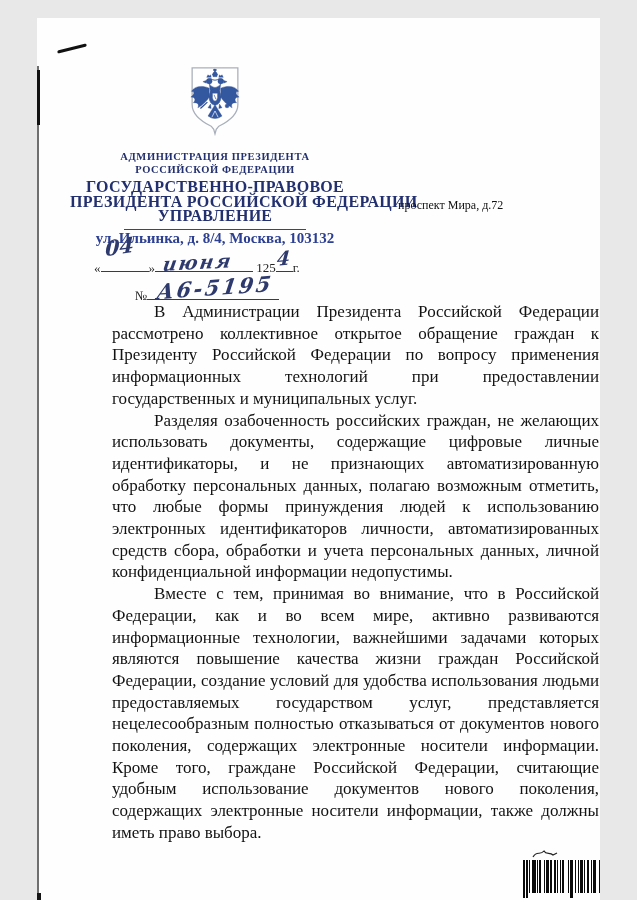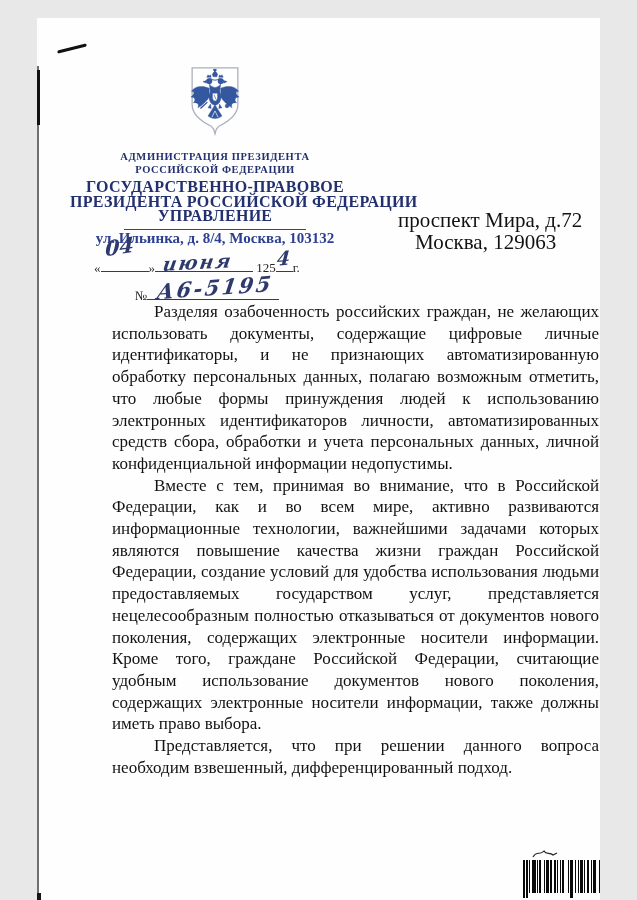--- a/index.html
+++ b/index.html
@@ -60,21 +60,21 @@
   .hand{
     position:absolute;font-family:"DejaVu Serif",serif;font-style:italic;
     font-weight:700;color:#2e3a6e;white-space:nowrap;pointer-events:none;
   }
   .hand-day{left:4px;bottom:-3px;font-size:21px;transform:rotate(-8deg) skewX(-10deg);}
   .hand-month{left:8px;bottom:-2px;font-size:19px;letter-spacing:2px;transform:rotate(-3deg) skewX(-12deg);}
   .hand-year{left:1px;bottom:2px;font-size:19px;transform:rotate(-6deg) skewX(-10deg);}
   .hand-num{left:10px;bottom:-1px;font-size:21px;letter-spacing:2.5px;transform:rotate(-4deg) skewX(-12deg);}
   
   .recipient{
-    position:absolute;left:361px;top:191px;font-size:21px;line-height:22px;
+    position:absolute;left:361px;top:176px;font-size:12px;line-height:22px;
     color:#111;
   }
   .recipient .line2{padding-left:17px;}
   
   .body-text{
     position:absolute;left:75px;top:283px;width:487px;
     font-size:17px;line-height:21.7px;text-align:justify;color:#121212;
   }
   .body-text p{margin:0;text-indent:42px;}
   
@@ -150,27 +150,26 @@
           <span class="hand-day hand">04</span>
         </span></span><span>»</span><span class="blank w95"><span class="hand-month hand">июня</span></span>&nbsp;<span>125</span><span class="blank w16"><span class="hand-year hand">4</span></span><span>г.</span>
   </div>
 
   <div class="num-line">
     <span>№</span><span class="blank w130"><span class="hand-num hand">А6-5195</span></span>
   </div>
 
   <div class="recipient">
     <div>проспект Мира, д.72</div>
-    <div class="line2">Москва, 129063</div>
   </div>
 
   <div class="body-text">
+    <p>В Администрации Президента Российской Федерации рассмотрено коллективное открытое обращение граждан к Президенту Российской Федерации по вопросу применения информационных технологий при предоставлении государственных и муниципальных услуг.</p>
     <p>Разделяя озабоченность российских граждан, не желающих использовать документы, содержащие цифровые личные идентификаторы, и не признающих автоматизированную обработку персональных данных, полагаю возможным отметить, что любые формы принуждения людей к использованию электронных идентификаторов личности, автоматизированных средств сбора, обработки и учета персональных данных, личной конфиденциальной информации недопустимы.</p>
     <p>Вместе с тем, принимая во внимание, что в Российской Федерации, как и во всем мире, активно развиваются информационные технологии, важнейшими задачами которых являются повышение качества жизни граждан Российской Федерации, создание условий для удобства использования людьми предоставляемых государством услуг, представляется нецелесообразным полностью отказываться от документов нового поколения, содержащих электронные носители информации. Кроме того, граждане Российской Федерации, считающие удобным использование документов нового поколения, содержащих электронные носители информации, также должны иметь право выбора.</p>
-    <p>Представляется, что при решении данного вопроса необходим взвешенный, дифференцированный подход.</p>
   </div>
 
   <div class="barcode-block">
     <svg class="scribble" width="28" height="10" viewBox="0 0 28 10">
       <path d="M2,8 C6,1 9,7 13,2 C15,6 19,3 22,6 L26,4" fill="none" stroke="#222" stroke-width="1.2"></path>
     </svg>
     <div class="bars" id="barcode-bars">
         <div class="b" style="width: 2.3px; margin-right: 1.15px; height: 38px;"></div>
         <div class="b" style="width: 1.15px; margin-right: 1.15px; height: 38px;"></div>
         <div class="b" style="width: 1.15px; margin-right: 2.3px; height: 33px;"></div>

